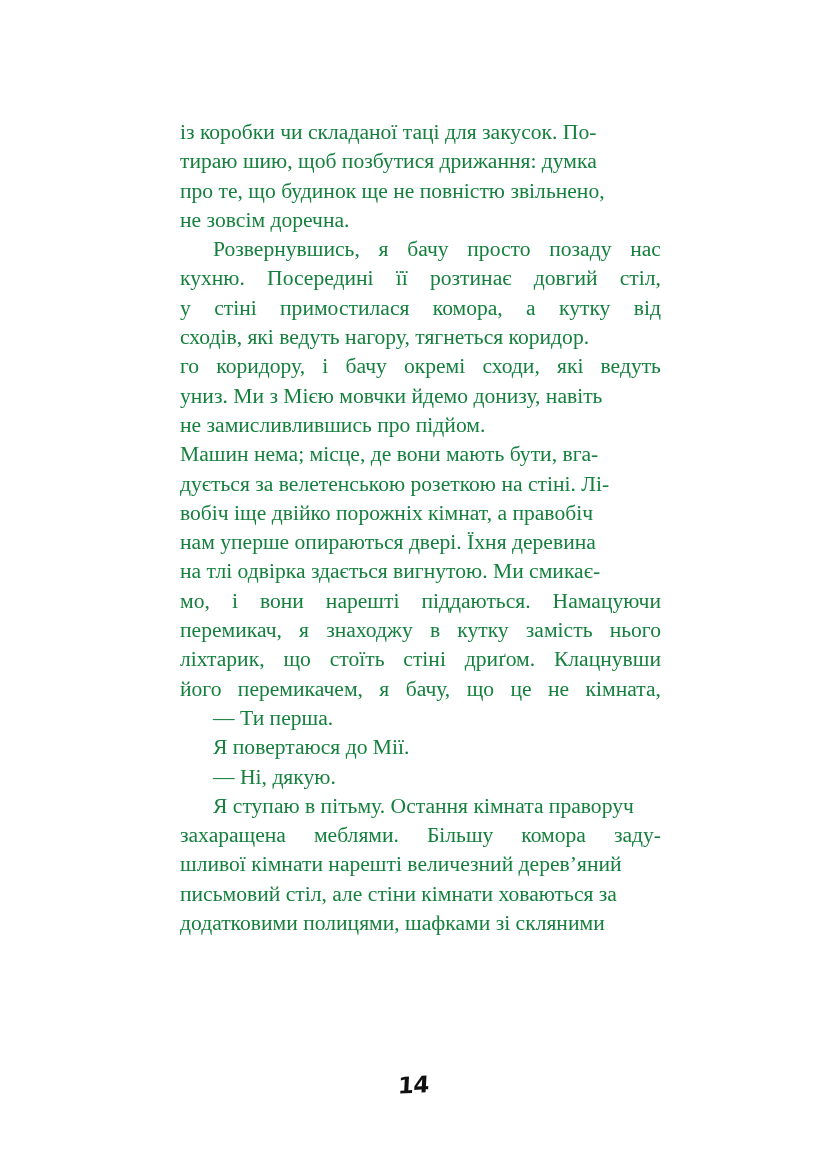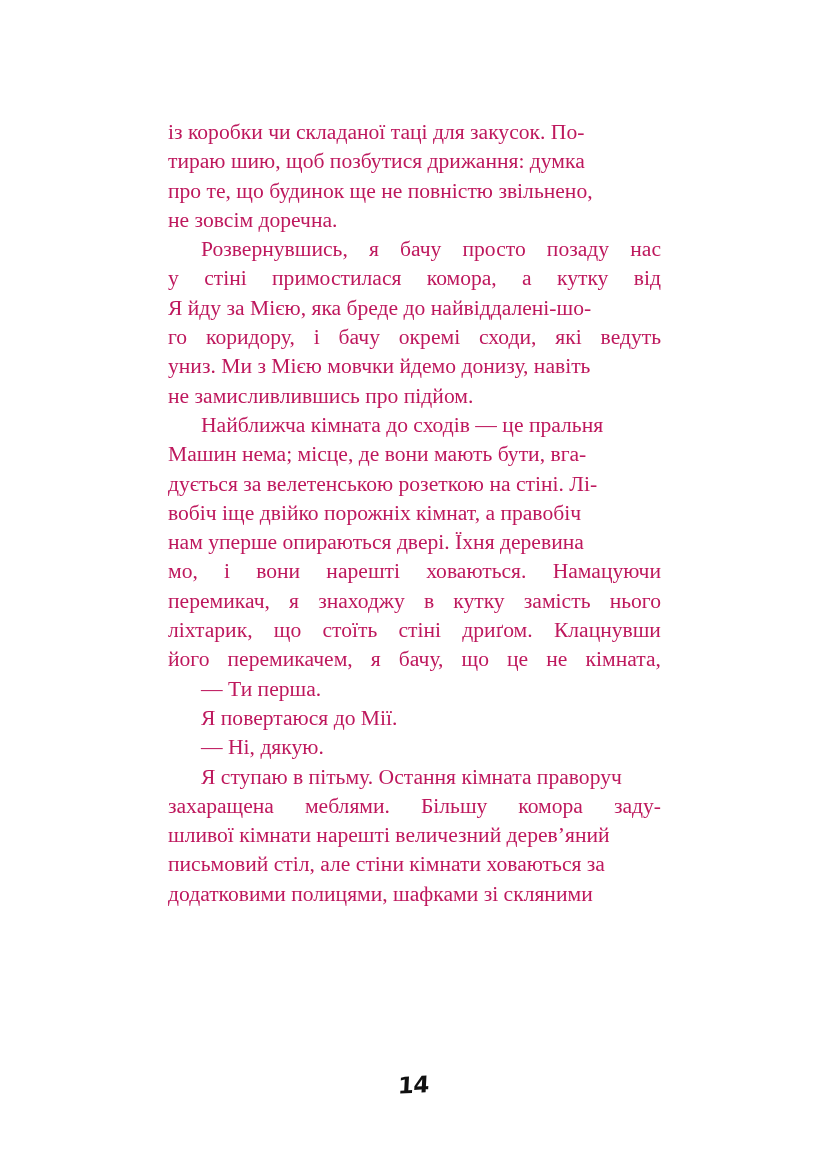--- a/index.html
+++ b/index.html
@@ -32,23 +32,24 @@
     left: 168px;
     top: 118px;
     width: 493px;
   }
 
   
   .line {
     height: 29.3px;
     line-height: 29.3px;
     font-size: 21.6px;
-    color: #be185d;
+    color: #15803d;
     white-space: nowrap;
     letter-spacing: 0;
+    margin-left: 12px;
   }
 
   
   .line.justify {
     display: flex;
     flex-direction: row;
     justify-content: space-between;
     white-space: pre;
   }
   .line.justify > span {
@@ -95,33 +96,34 @@
 
   <div class="text-block" id="text-block">
       <div class="paragraph">
         <div class="line flush">із коробки чи складаної таці для закусок. По-</div>
         <div class="line flush">тираю шию, щоб позбутися дрижання: думка</div>
         <div class="line flush">про те, що будинок ще не повністю звільнено,</div>
         <div class="line flush">не зовсім доречна.</div>
       </div>
       <div class="paragraph">
         <div class="line indent justify"><span>Розвернувшись,</span><span>я</span><span>бачу</span><span>просто</span><span>позаду</span><span>нас</span></div>
+        <div class="line justify"><span>кухню.</span><span>Посередині</span><span>її</span><span>розтинає</span><span>довгий</span><span>стіл,</span></div>
         <div class="line justify"><span>у</span><span>стіні</span><span>примостилася</span><span>комора,</span><span>а</span><span>кутку</span><span>від</span></div>
-        <div class="line flush">Я йду за Мією, яка бреде до найвіддалені-шо-</div>
+        <div class="line flush">сходів, які ведуть нагору, тягнеться коридор.</div>
         <div class="line justify"><span>го</span><span>коридору,</span><span>і</span><span>бачу</span><span>окремі</span><span>сходи,</span><span>які</span><span>ведуть</span></div>
         <div class="line flush">униз. Ми з Мією мовчки йдемо донизу, навіть</div>
         <div class="line flush">не замисливлившись про підйом.</div>
       </div>
       <div class="paragraph">
-        <div class="line indent flush">Найближча кімната до сходів — це пральня</div>
         <div class="line flush">Машин нема; місце, де вони мають бути, вга-</div>
         <div class="line flush">дується за велетенською розеткою на стіні. Лі-</div>
         <div class="line flush">вобіч іще двійко порожніх кімнат, а правобіч</div>
         <div class="line flush">нам уперше опираються двері. Їхня деревина</div>
-        <div class="line justify"><span>мо,</span><span>і</span><span>вони</span><span>нарешті</span><span>ховаються.</span><span>Намацуючи</span></div>
+        <div class="line flush">на тлі одвірка здається вигнутою. Ми смикає-</div>
+        <div class="line justify"><span>мо,</span><span>і</span><span>вони</span><span>нарешті</span><span>піддаються.</span><span>Намацуючи</span></div>
         <div class="line justify"><span>перемикач,</span><span>я</span><span>знаходжу</span><span>в</span><span>кутку</span><span>замість</span><span>нього</span></div>
         <div class="line justify"><span>ліхтарик,</span><span>що</span><span>стоїть</span><span>стіні</span><span>дриґом.</span><span>Клацнувши</span></div>
         <div class="line justify"><span>його</span><span>перемикачем,</span><span>я</span><span>бачу,</span><span>що</span><span>це</span><span>не</span><span>кімната,</span></div>
       </div>
       <div class="paragraph">
         <div class="line indent flush">— Ти перша.</div>
       </div>
       <div class="paragraph">
         <div class="line indent flush">Я повертаюся до Мії.</div>
       </div>

